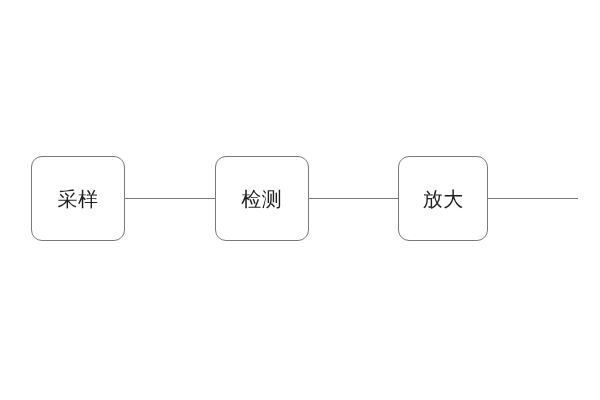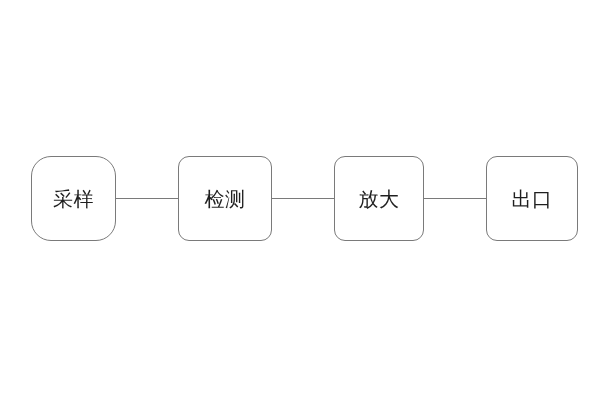--- a/index.html
+++ b/index.html
@@ -35,21 +35,21 @@
     box-sizing: border-box;
     height: 85px;
     background: #ffffff;
     border: 1px solid #7a7a7a;
     border-radius: 11px;
     display: flex;
     align-items: center;
     justify-content: center;
     flex: 0 0 auto;
   }
-  .node-0 { width: 85px; border-radius: 20px; }
+  .node-0 { width: 94px; }
   .node-1 { width: 94px; }
   .node-2 { width: 90px; }
   .node-3 { width: 92px; }
   .node-label {
     font-size: 20px;
     line-height: 1;
     color: #1f1f1f;
     letter-spacing: 0.5px;
     font-weight: 400;
     white-space: nowrap;
@@ -81,19 +81,16 @@
     </div>
 
     <div class="connector"></div>
 
     <div class="node node-2">
       <span class="node-label">放大</span>
     </div>
 
     <div class="connector"></div>
 
-    <div class="node node-3">
-      <span class="node-label">出口</span>
-    </div>
 
   </div>
 
 </div>
 
 </body></html>

